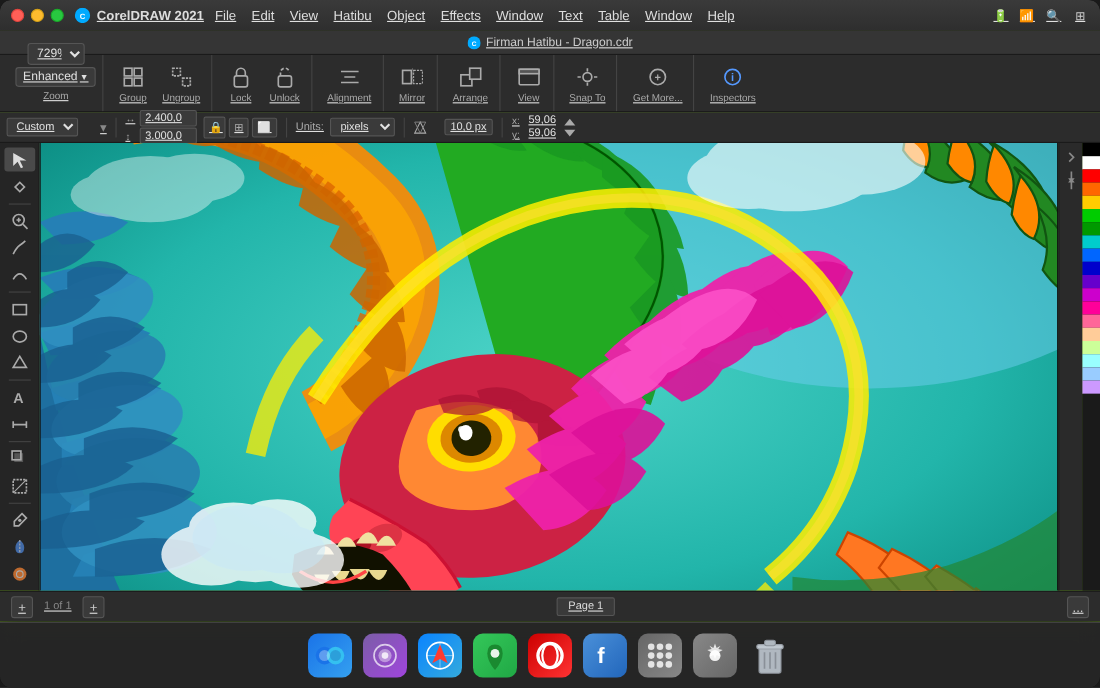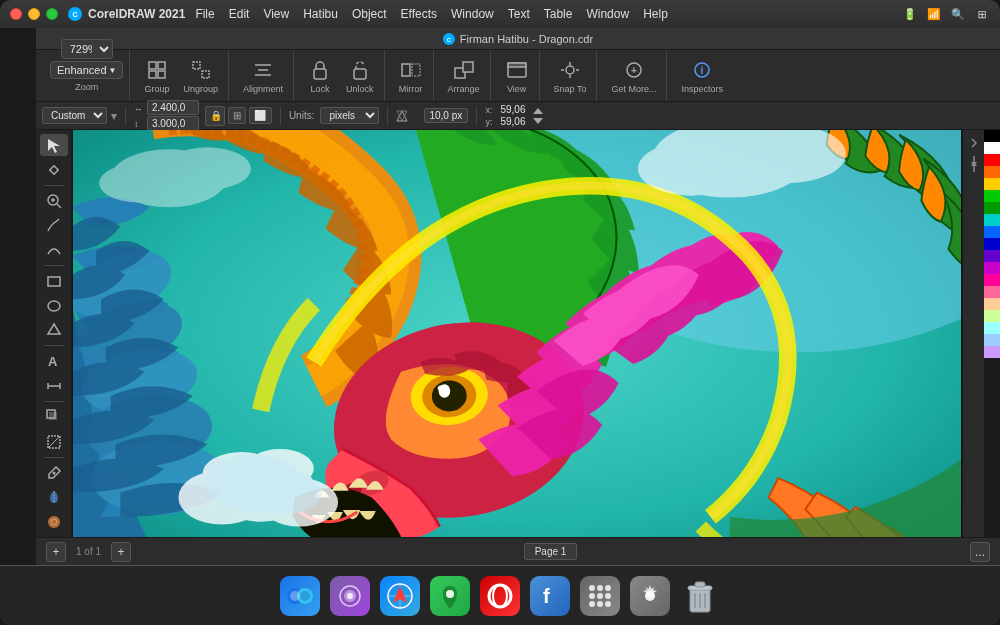--- a/index.html
+++ b/index.html
@@ -140,21 +140,21 @@
       display: flex;
       align-items: center;
       padding: 0 6px;
       gap: 6px;
       border-bottom: 1px solid #1a1a1a;
       font-size: 10px;
     }
     .props-group {
       display: flex;
       align-items: center;
-      gap: 4px;
+      gap: 20px;
     }
     .props-input {
       background: #3a3a3a;
       border: 1px solid #555;
       color: #e0e0e0;
       padding: 1px 4px;
       border-radius: 2px;
       font-size: 10px;
       width: 52px;
     }
@@ -319,29 +319,29 @@
       flex-direction: column;
     }
 
     .outer-wrapper {
       display: flex;
       flex-direction: column;
       height: 625px;
       border-radius: 10px;
       overflow: hidden;
       box-shadow: 0 20px 60px rgba(0,0,0,0.8);
+      text-decoration: underline;
     }
 
     .app-content {
       display: flex;
       flex-direction: column;
       flex: 1;
       background: #84cc16;
       overflow: hidden;
-      margin-left: 36px;
     }
 
     .workspace {
       display: flex;
       flex: 1;
       overflow: hidden;
     }
 
     .canvas-viewport {
       flex: 1;
@@ -440,48 +440,48 @@
                 <rect x="11" y="11" width="7" height="7" fill="none" stroke="#aaa" stroke-width="1.5" stroke-dasharray="2,1"></rect>
               </svg>
           </div>
           <span class="btn-label">Ungroup</span>
         </div>
       </div>
 
       <div class="toolbar-group">
         <div class="toolbar-btn">
           <div class="icon-area">
-            <svg width="22" height="20" viewBox="0 0 22 20">
-                <line x1="3" y1="5" x2="19" y2="5" stroke="#aaa" stroke-width="1.5"></line>
-                <line x1="6" y1="10" x2="16" y2="10" stroke="#aaa" stroke-width="1.5"></line>
-                <line x1="3" y1="15" x2="19" y2="15" stroke="#aaa" stroke-width="1.5"></line>
-              </svg>
-          </div>
-          <span class="btn-label">Alignment</span>
-        </div>
-      </div>
-
-      <div class="toolbar-group">
-        <div class="toolbar-btn">
-          <div class="icon-area">
             <svg width="18" height="20" viewBox="0 0 18 20">
                 <rect x="3" y="9" width="12" height="10" rx="2" fill="none" stroke="#aaa" stroke-width="1.5"></rect>
                 <path d="M5 9V6a4 4 0 0 1 8 0v3" fill="none" stroke="#aaa" stroke-width="1.5"></path>
               </svg>
           </div>
           <span class="btn-label">Lock</span>
         </div>
         <div class="toolbar-btn">
           <div class="icon-area">
             <svg width="18" height="20" viewBox="0 0 18 20">
                 <rect x="3" y="9" width="12" height="10" rx="2" fill="none" stroke="#aaa" stroke-width="1.5"></rect>
                 <path d="M5 9V6a4 4 0 0 1 8 0" fill="none" stroke="#aaa" stroke-width="1.5" stroke-dasharray="3,2"></path>
               </svg>
           </div>
           <span class="btn-label">Unlock</span>
+        </div>
+      </div>
+
+      <div class="toolbar-group">
+        <div class="toolbar-btn">
+          <div class="icon-area">
+            <svg width="22" height="20" viewBox="0 0 22 20">
+                <line x1="3" y1="5" x2="19" y2="5" stroke="#aaa" stroke-width="1.5"></line>
+                <line x1="6" y1="10" x2="16" y2="10" stroke="#aaa" stroke-width="1.5"></line>
+                <line x1="3" y1="15" x2="19" y2="15" stroke="#aaa" stroke-width="1.5"></line>
+              </svg>
+          </div>
+          <span class="btn-label">Alignment</span>
         </div>
       </div>
 
       <div class="toolbar-group">
         <div class="toolbar-btn">
           <div class="icon-area">
             <svg width="22" height="20" viewBox="0 0 22 20">
                 <rect x="2" y="4" width="8" height="12" fill="none" stroke="#aaa" stroke-width="1.5"></rect>
                 <rect x="12" y="4" width="8" height="12" fill="none" stroke="#aaa" stroke-width="1" stroke-dasharray="2,1"></rect>
                 <line x1="11" y1="2" x2="11" y2="18" stroke="#666" stroke-width="1" stroke-dasharray="2,2"></line>

